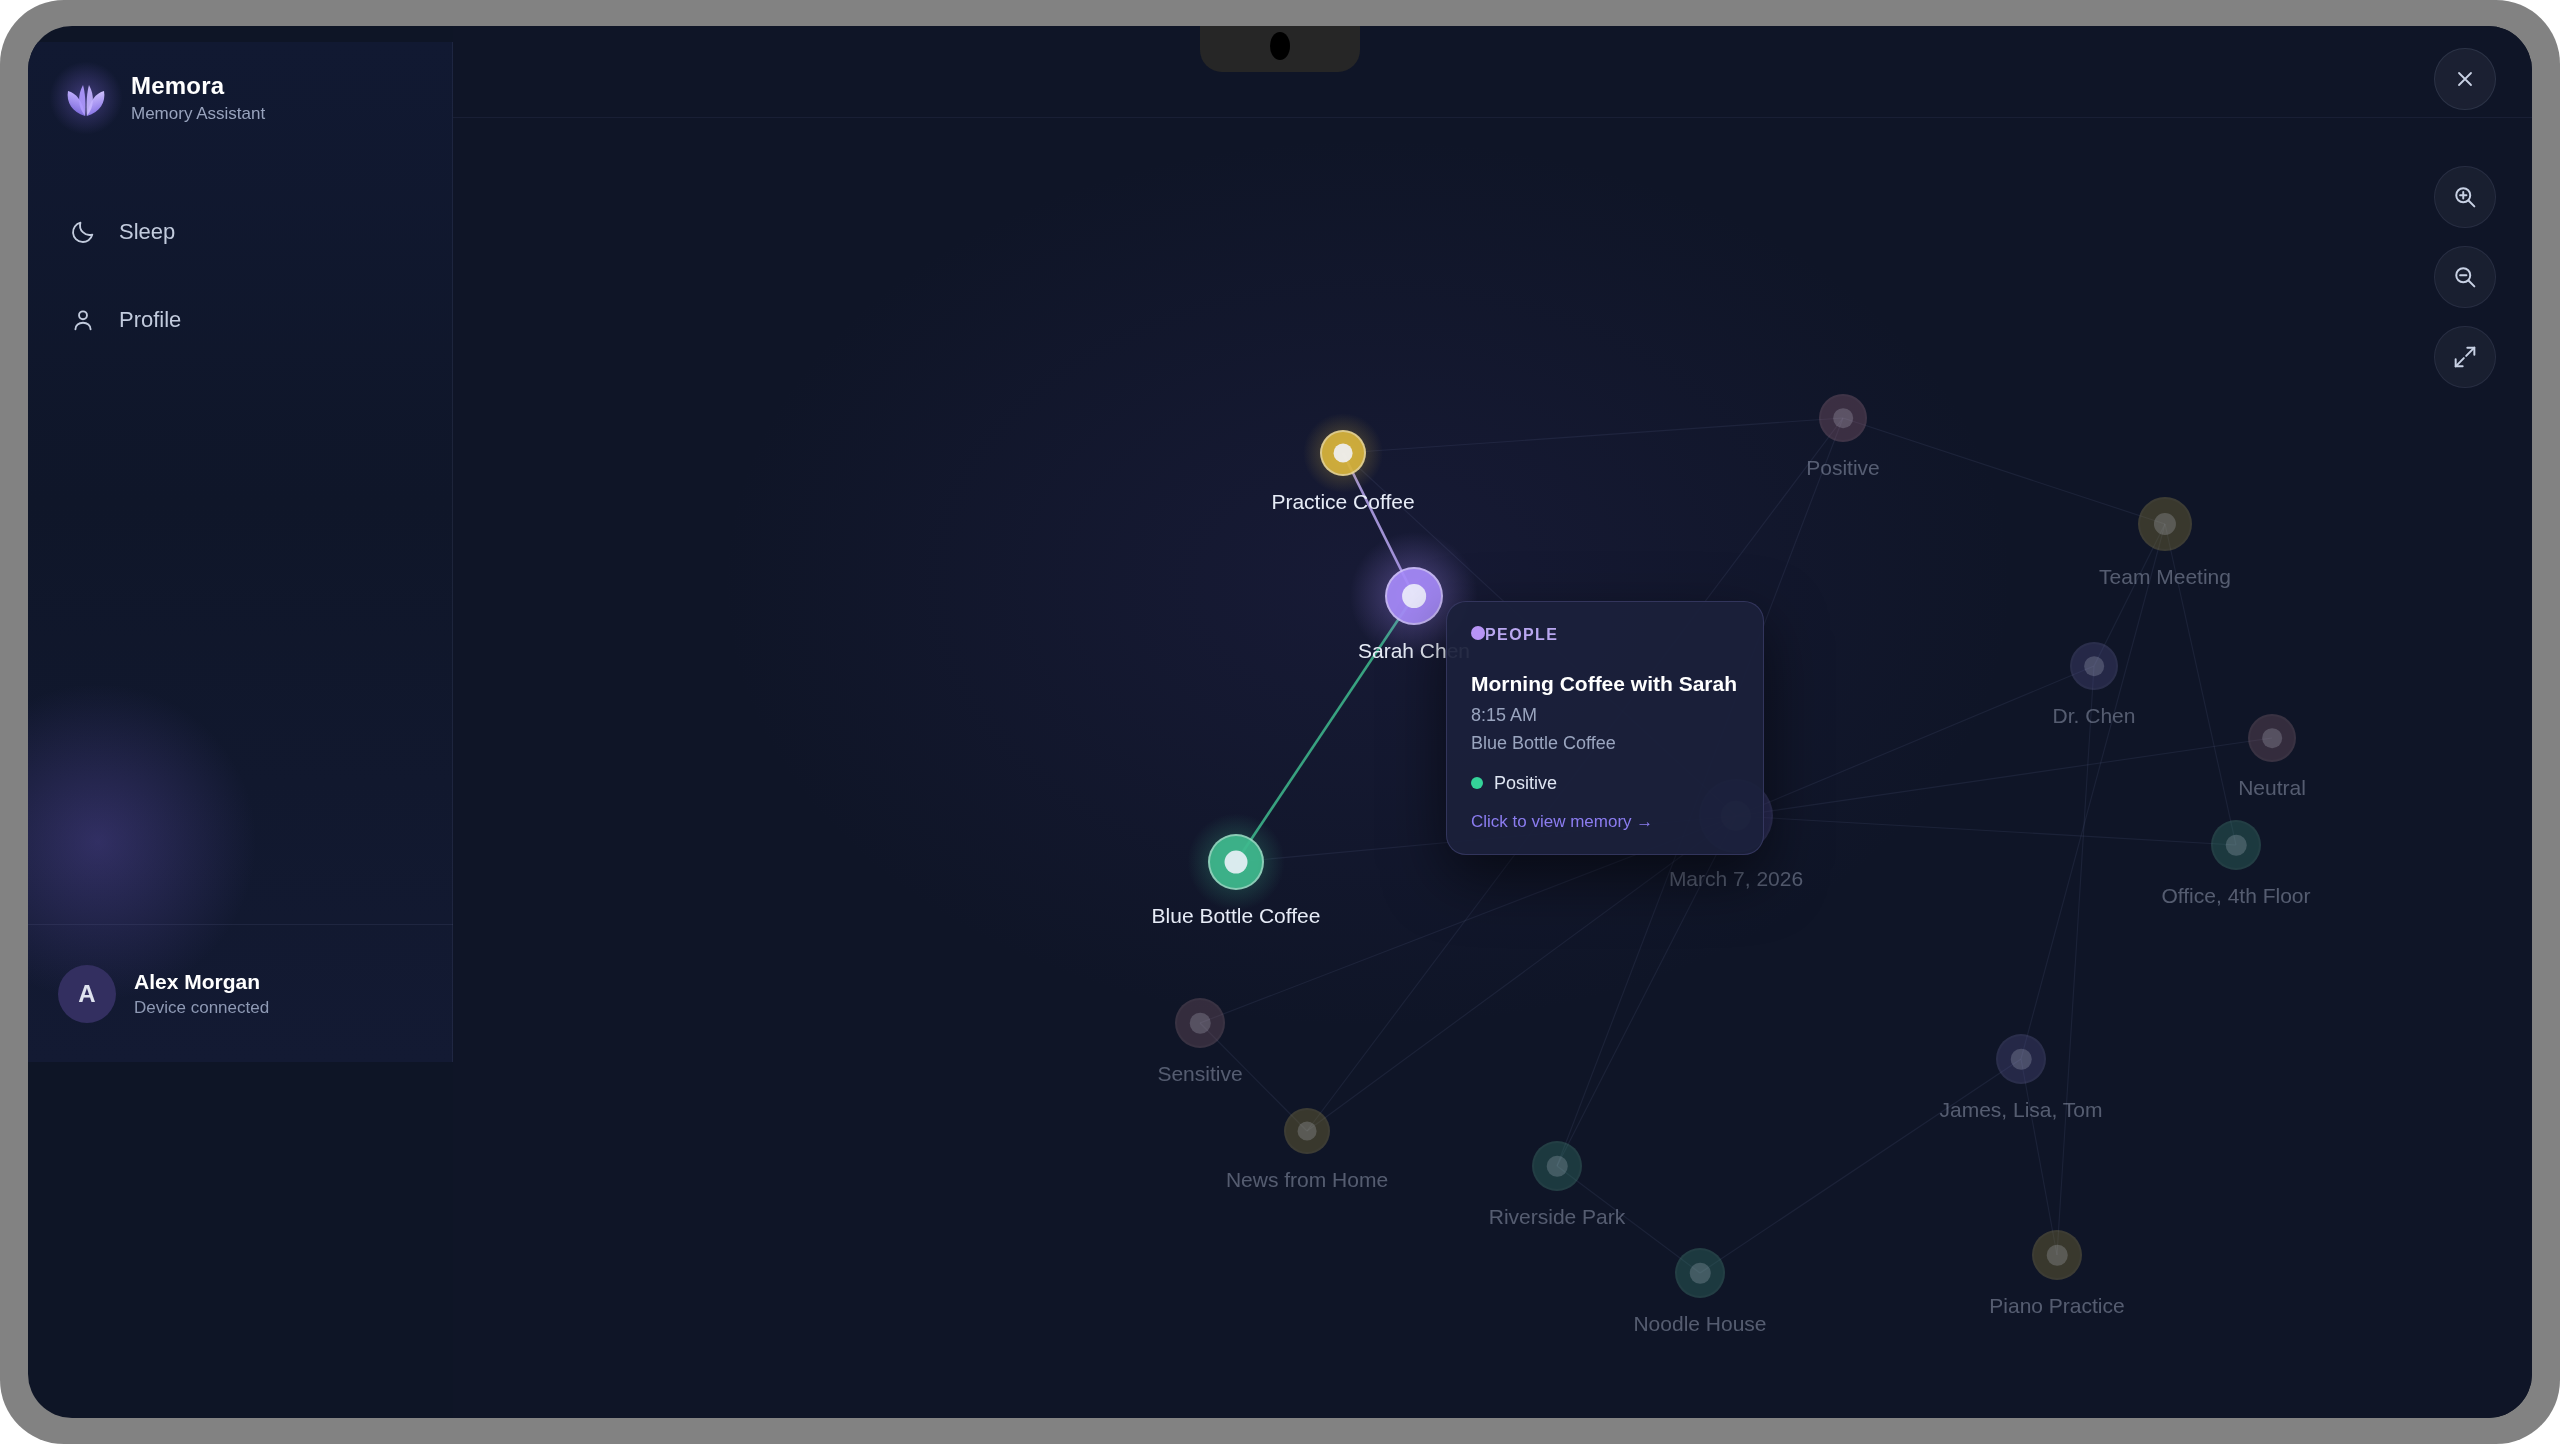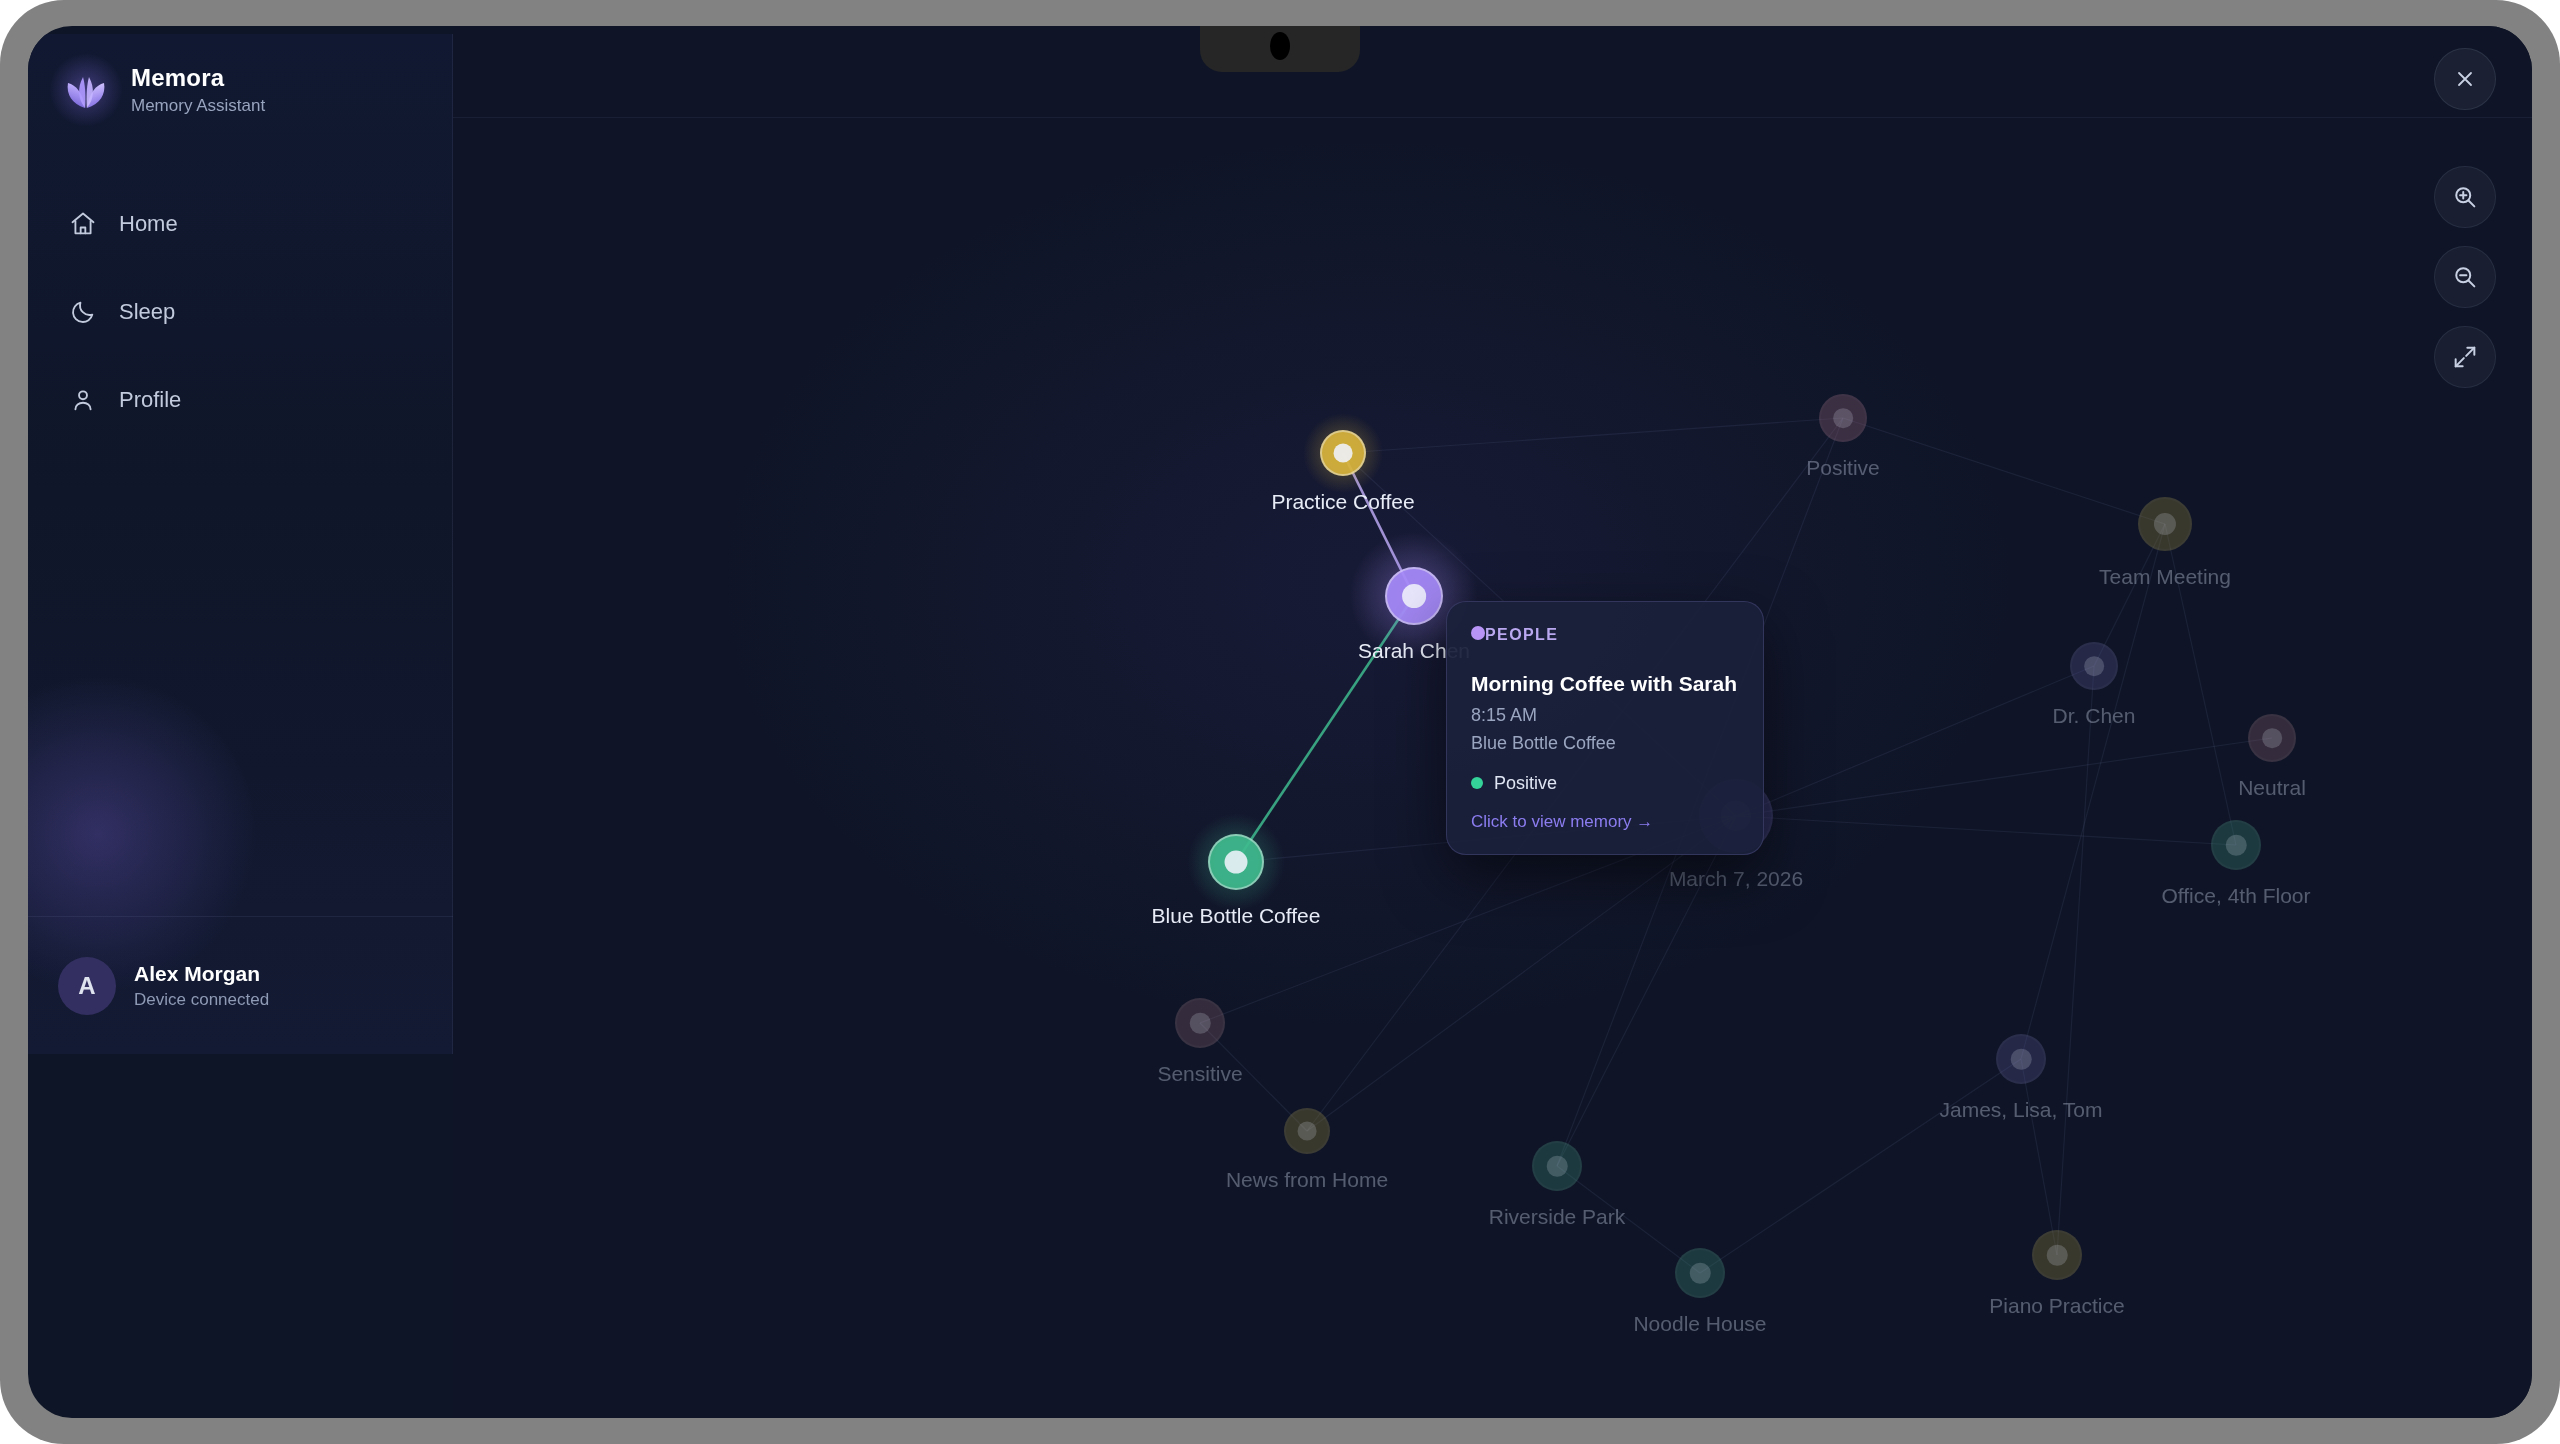--- a/index.html
+++ b/index.html
@@ -20,21 +20,21 @@
   .device-screen {
     position: absolute; left: 28px; top: 26px;
     width: 2504px; height: 1392px;
     background: #0e1526;
     border-radius: 44px;
     overflow: hidden;
   }
 
   
   .sidebar {
-    position: absolute; left: 0; top: 8px; width: 425px; height: 1020px;
+    position: absolute; left: 0; top: 16px; width: 425px; height: 1020px;
     background: linear-gradient(180deg, #111932 0%, #0f1629 45%, #131a33 100%);
     border-right: 1px solid rgba(120,130,180,0.13);
     z-index: 40;
   }
   .sidebar-glow {
     position: absolute; left: -90px; top: 640px; width: 320px; height: 320px;
     background: radial-gradient(circle, rgba(124,100,220,0.30) 0%, rgba(124,100,220,0) 70%);
     pointer-events: none;
   }
   .brand { position: absolute; left: 30px; top: 28px; display: flex; align-items: center; gap: 17px; }
@@ -187,30 +187,20 @@
               <path d="M28.8 46 C36 38 37 26 31 15 C29 22 28 33 28.8 46 Z" fill="#d6caff" opacity="0.92"></path>
             </svg>
           </div>
           <div class="brand-text">
             <div class="title">Memora</div>
             <div class="sub">Memory Assistant</div>
           </div>
         </div>
 
         <nav class="nav">
-          <div class="nav-item">
-            <span class="nav-icon">
-              <svg width="28" height="28" viewBox="0 0 24 24" fill="none" stroke="#c2cbdd" stroke-width="1.6" stroke-linecap="round" stroke-linejoin="round">
-                <path d="M3 10.5 12 3l9 7.5"></path>
-                  <path d="M5.5 9.5V20h13V9.5"></path>
-                  <path d="M10 20v-5h4v5"></path>
-              </svg>
-            </span>
-            <span class="nav-label">Home</span>
-          </div>
 
 
           <div class="nav-item">
             <span class="nav-icon">
               <svg width="28" height="28" viewBox="0 0 24 24" fill="none" stroke="#c2cbdd" stroke-width="1.6" stroke-linecap="round" stroke-linejoin="round">
                 <path d="M20 14.2A8.2 8.2 0 0 1 9.8 4 8.4 8.4 0 1 0 20 14.2Z"></path>
               </svg>
             </span>
             <span class="nav-label">Sleep</span>
           </div>

